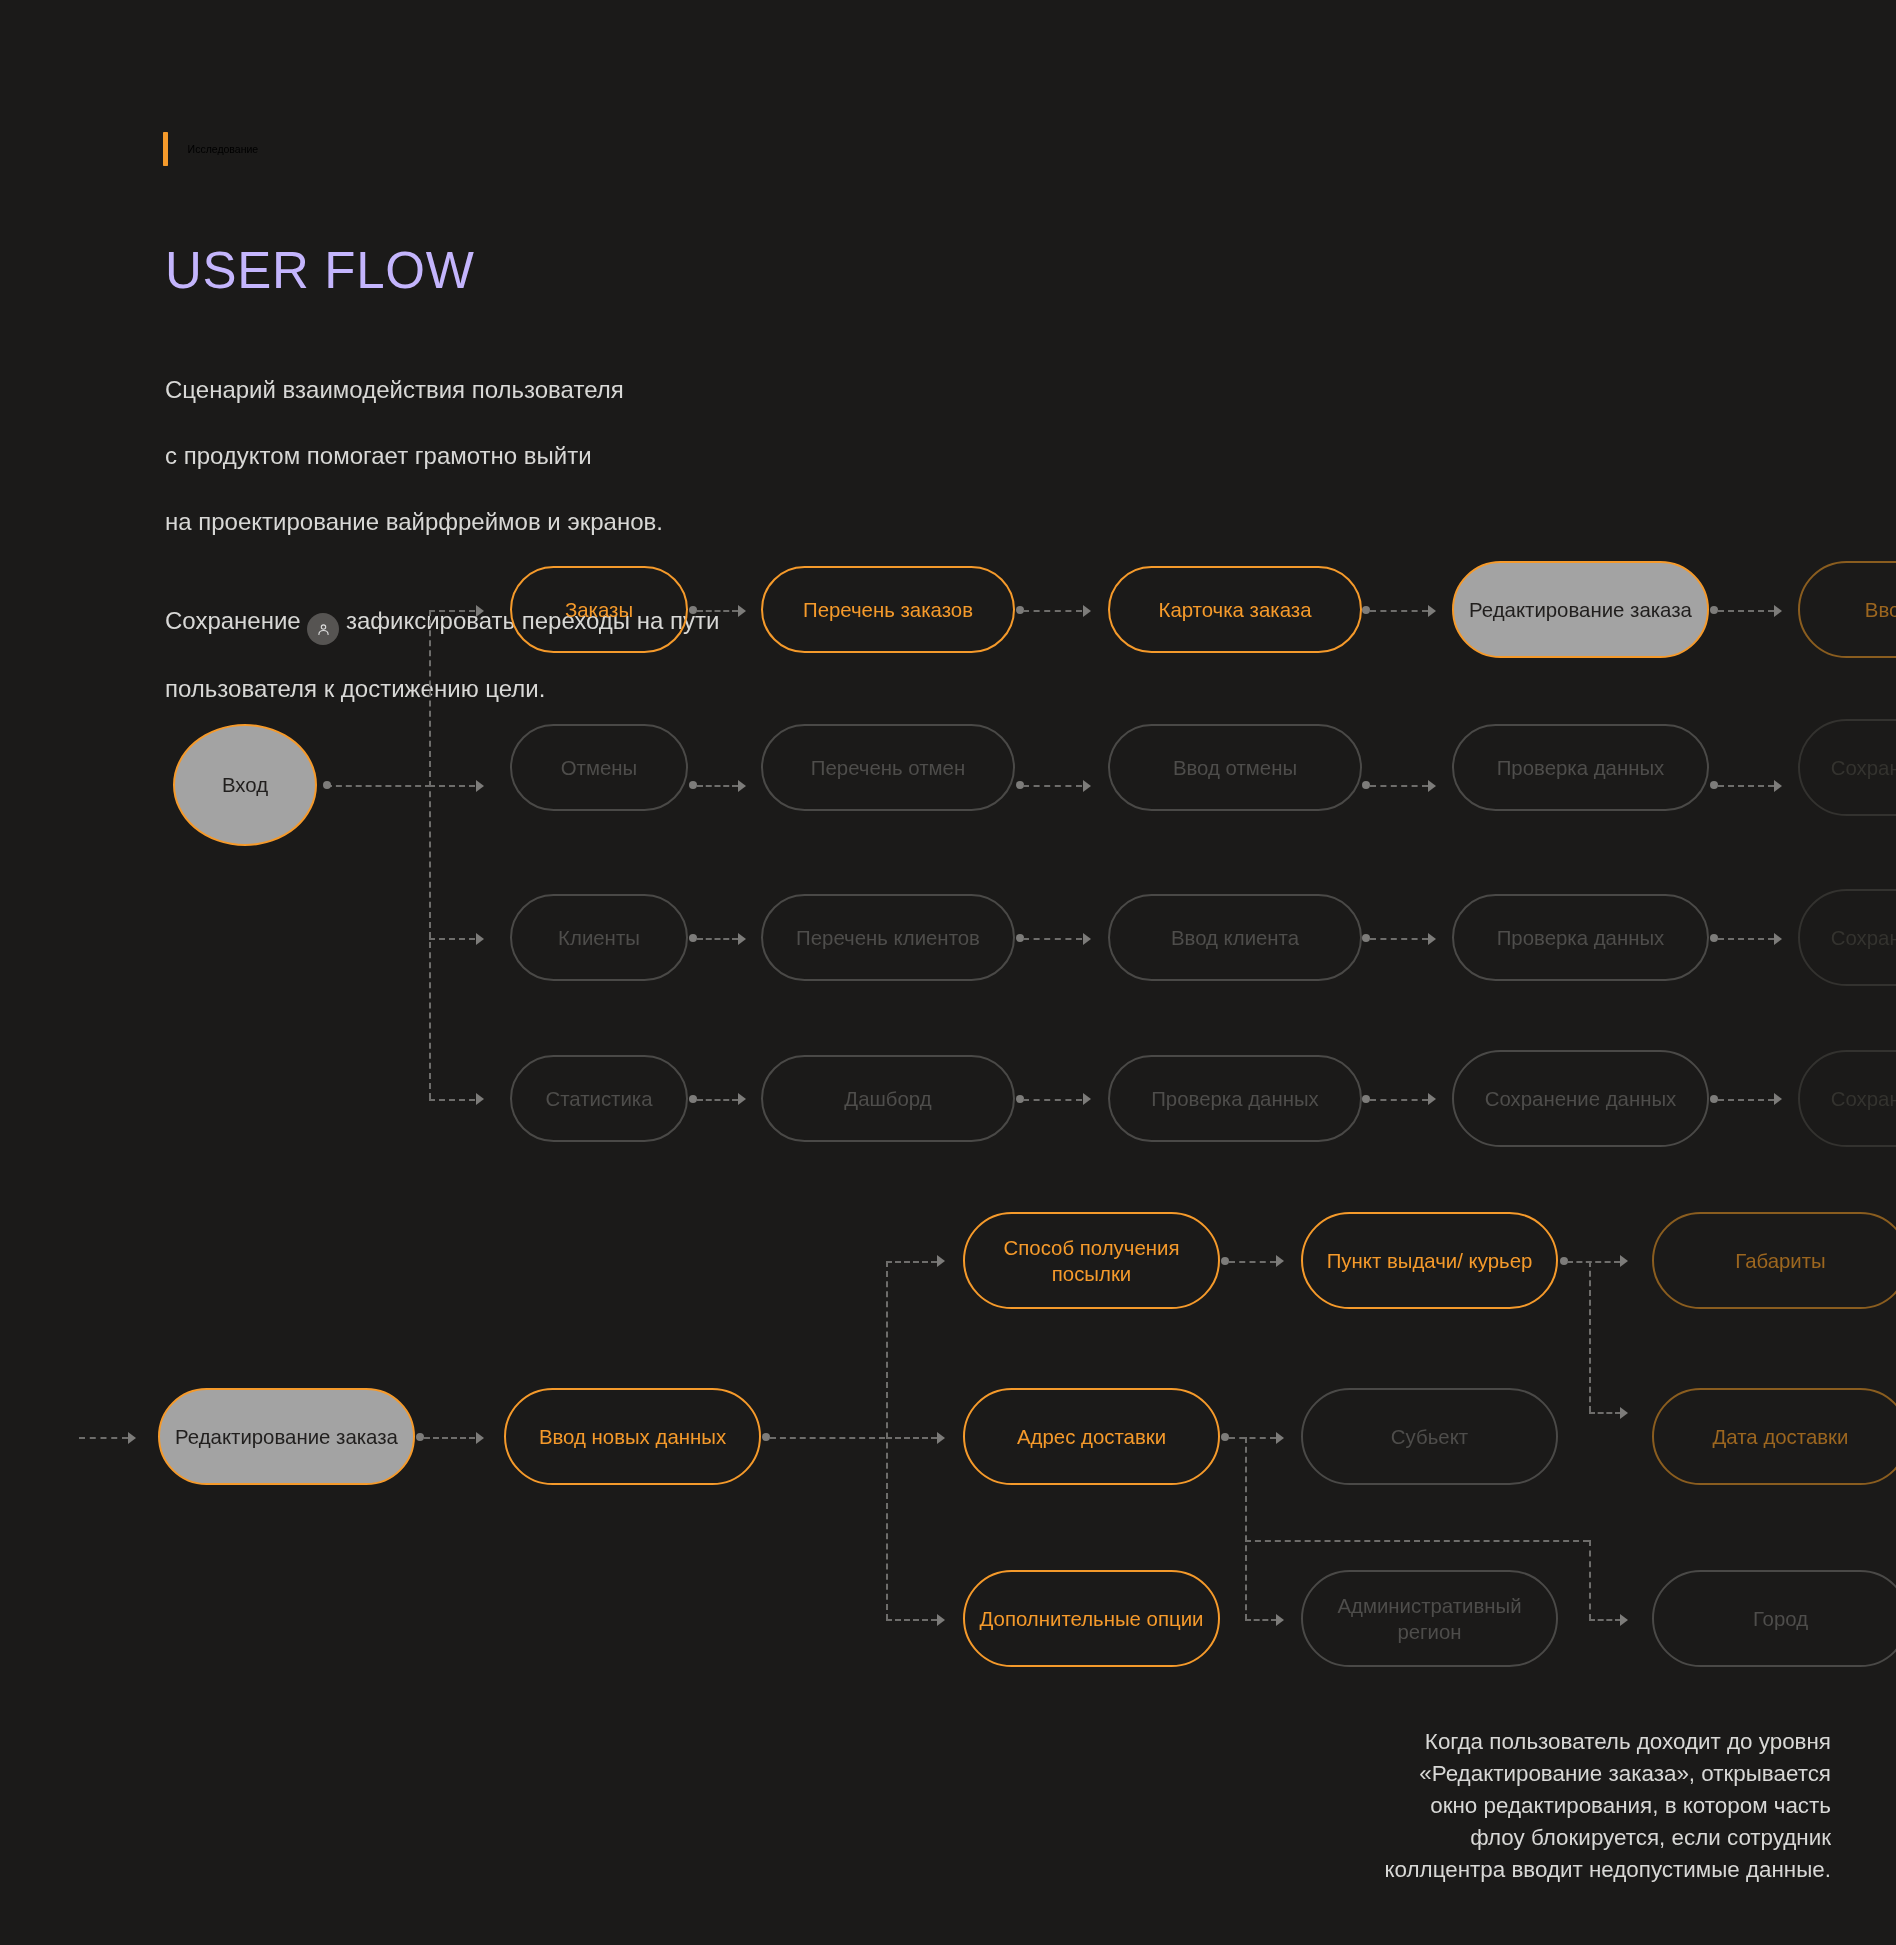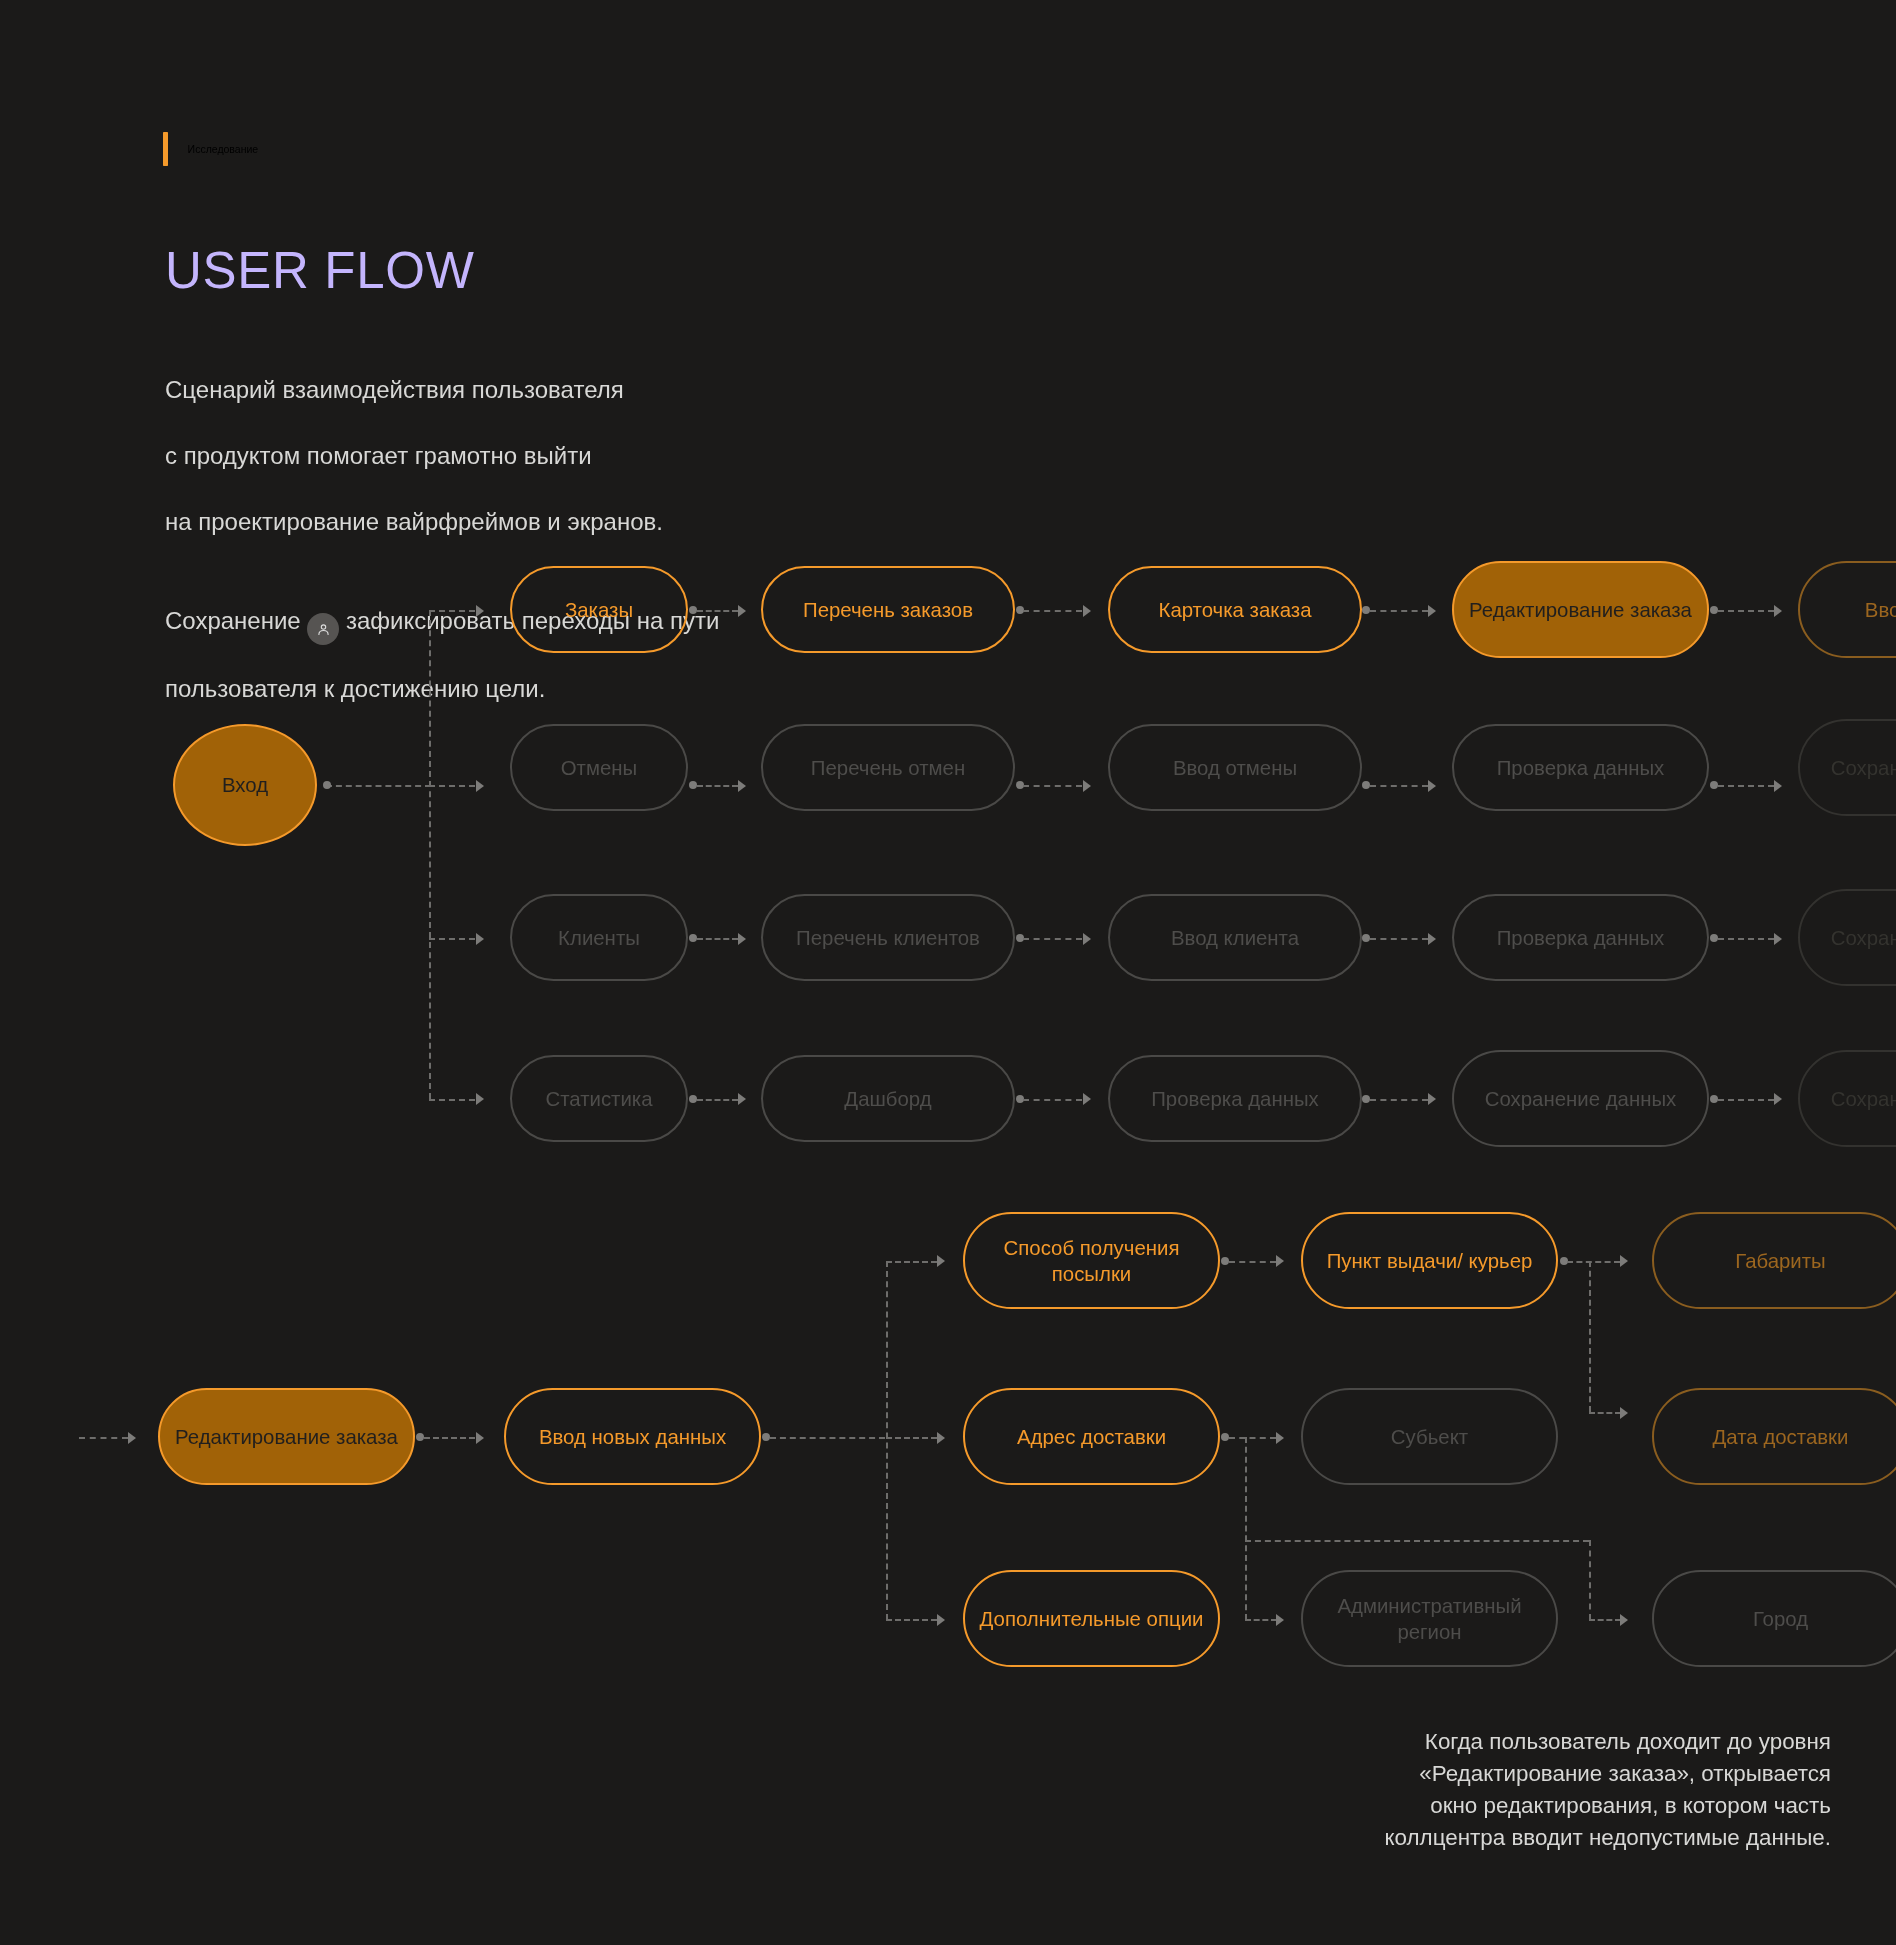--- a/index.html
+++ b/index.html
@@ -43,21 +43,21 @@
   .node {
     position: absolute;
     display: flex; align-items: center; justify-content: center;
     text-align: center;
     border-radius: 79px;
     border: 2px solid transparent;
     font-size: 20.4px; line-height: 26px; font-weight: 400;
     padding: 5.3px 12px;
   }
   .node.on   { border-color: #f59a2b; color: #f59a2b; }
-  .node.fill { background: #a16207; border-color: #f59a2b; color: #211f1e; }
+  .node.fill { background: #a3a3a3; border-color: #f59a2b; color: #211f1e; }
   .node.dim  { border-color: #8a5d1f; color: #9c661f; }
   .node.off  { border-color: #4a4947; color: #4e4d4b; }
   .node.off2 { border-color: #33322f; color: #34332f; }
   .node.ellipse { border-radius: 50%; }
 
   
   .hline {
     position: absolute; height: 0;
     border-top: 2px dashed #6e6d6b;
   }
@@ -259,17 +259,18 @@
 
     <div class="node on" style="left:963px;top:1570px;width:257px;height:97px;">Дополнительные опции</div>
     <div class="node off" style="left:1301px;top:1570px;width:257px;height:97px;">Административный регион</div>
     <div class="node off" style="left:1652px;top:1570px;width:257px;height:97px;">Город</div>
   </div>
 
   <div class="caption">
     <div>Когда пользователь доходит до уровня</div>
     <div>«Редактирование заказа», открывается</div>
     <div>окно редактирования, в котором часть</div>
+    <div>флоу блокируется, если сотрудник</div>
     <div>коллцентра вводит недопустимые данные.</div>
   </div>
 
 </div>
 
 
 </body></html>

